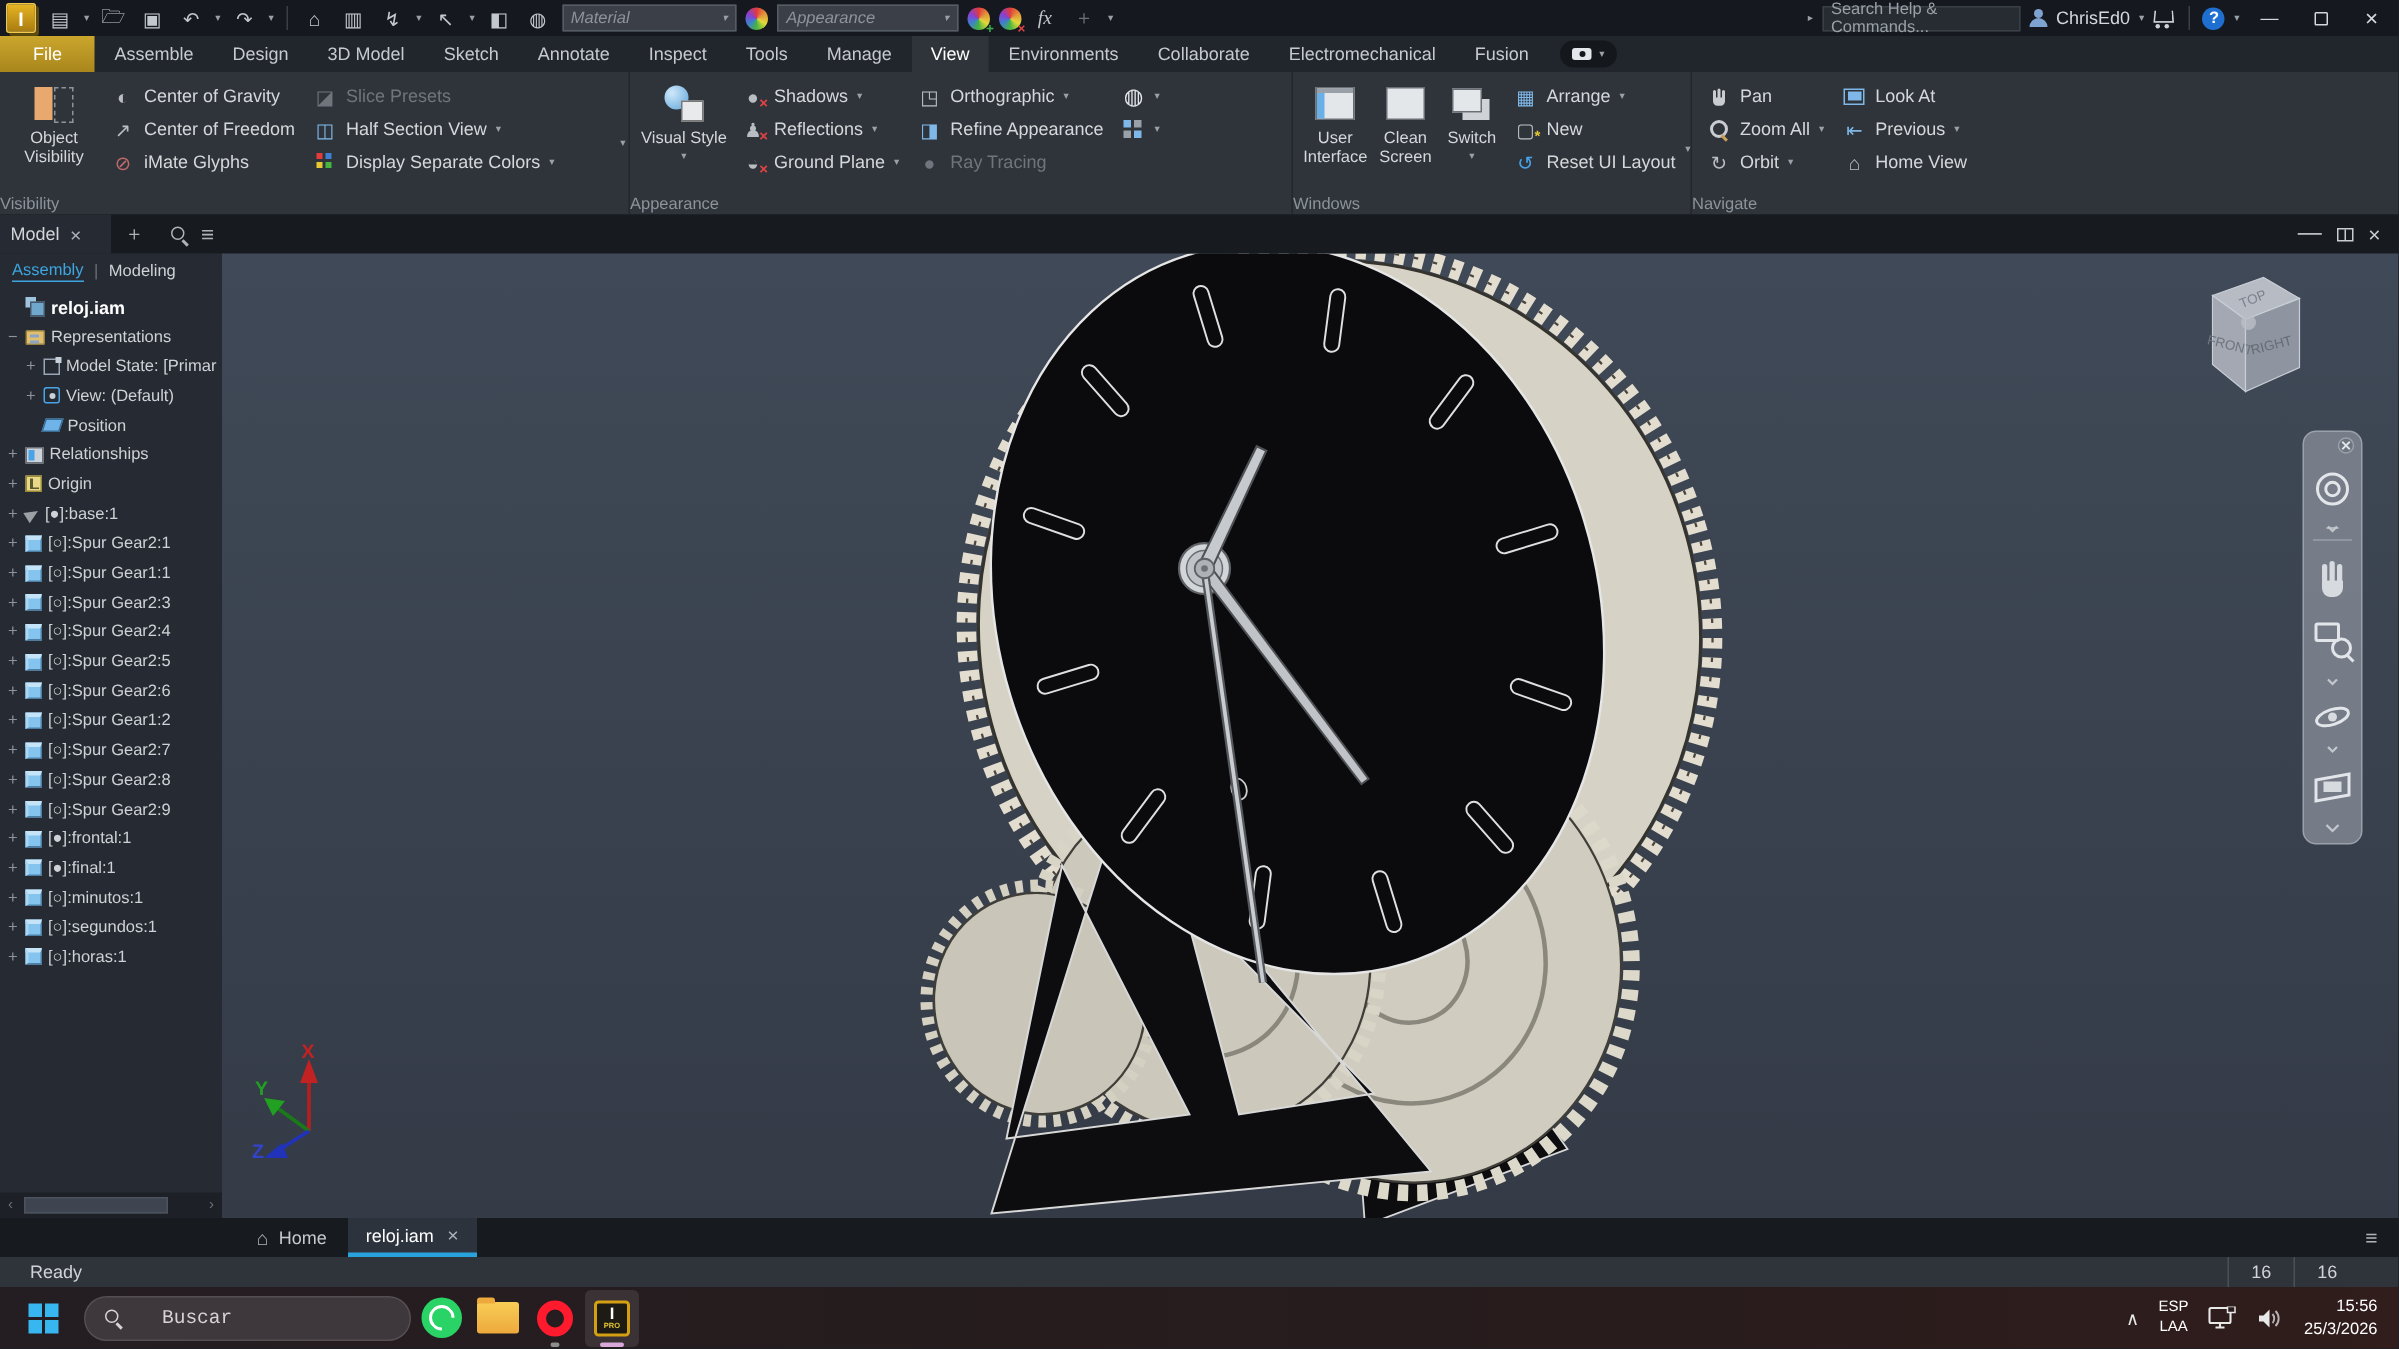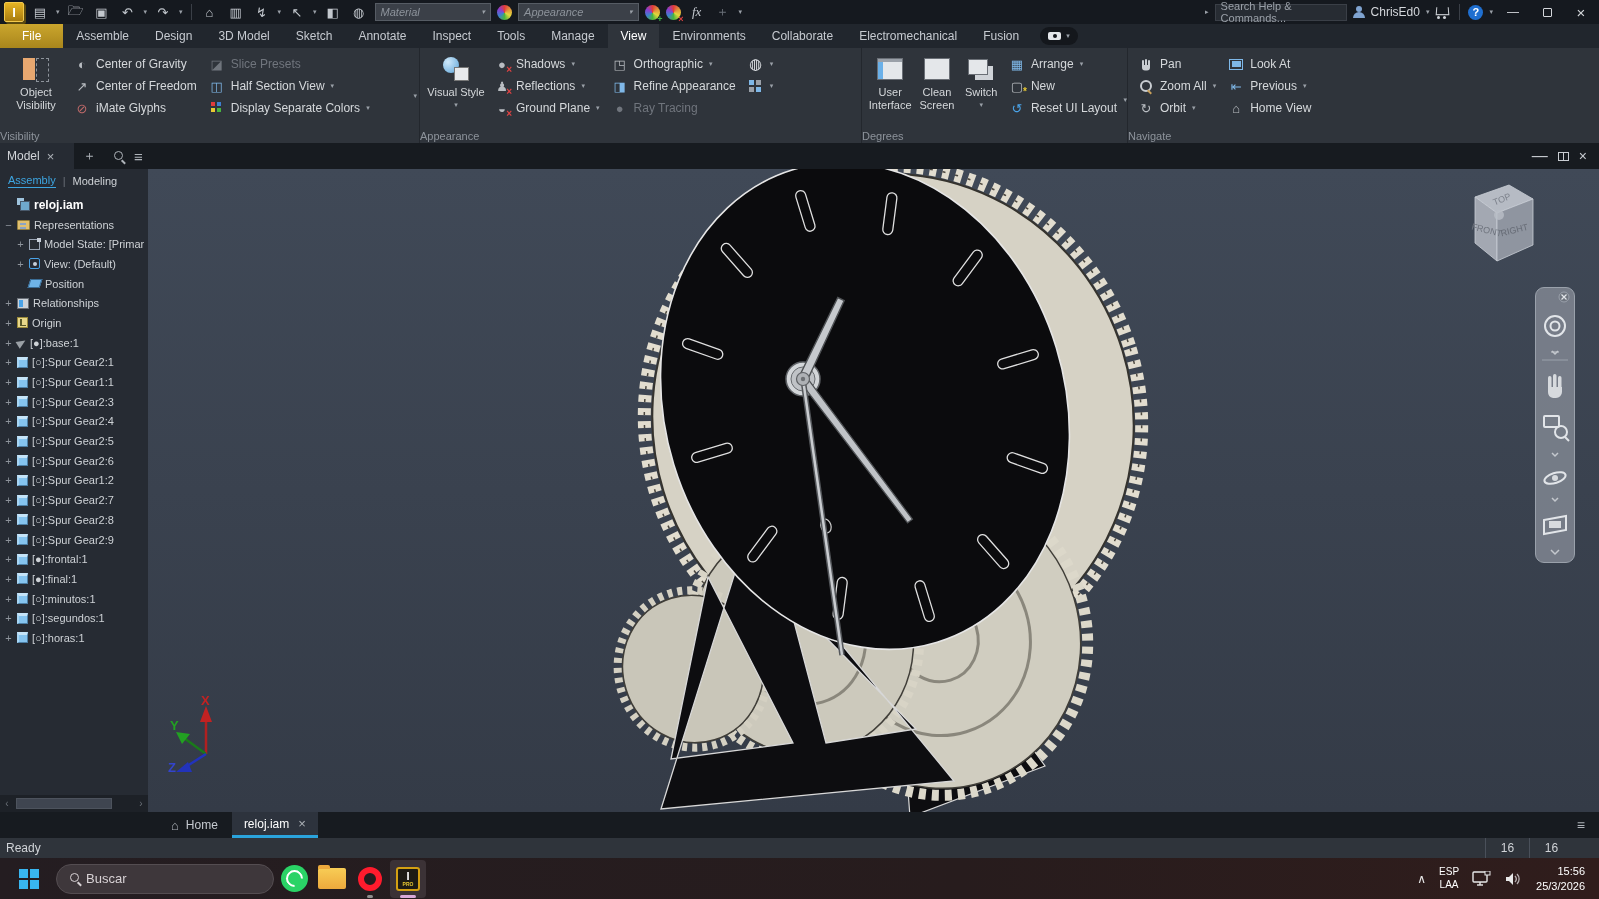--- a/index.html
+++ b/index.html
@@ -128,29 +128,29 @@
   #navbar { position:absolute; right:24px; top:118px; width:40px; height:276px; background:rgba(130,137,148,0.82); border:1px solid #9aa1ab; border-radius:9px; }
   #triad { position:absolute; left:20px; bottom:40px; width:70px; height:80px; }
 
   
   #doctabs { top:812px; height:26px; background:#171b20; display:flex; align-items:stretch; font-size:12px; color:#c6cad0; }
   .dt-home { margin-left:157px; display:flex; align-items:center; gap:7px; padding:0 14px; }
   .dt-doc { display:flex; align-items:center; gap:9px; padding:0 12px; background:#2d333d; color:#fff; border-bottom:3px solid #2aa3dc; }
   .dt-menu { margin-left:auto; display:flex; align-items:center; padding-right:14px; color:#aeb3b9; font-size:14px; }
 
   
-  #statusbar { top:838px; height:20px; background:#2f343b; display:flex; align-items:center; font-size:12px; color:#d0d3d7; padding-left:6px; }
+  #statusbar { top:838px; height:20px; background:#2f343b; display:flex; align-items:center; font-size:12px; color:#d0d3d7; padding-left:20px; }
   .scounts { margin-left:auto; display:flex; height:100%; align-items:center; margin-right:26px; }
   .scell { width:44px; text-align:center; border-left:1px solid #4a505a; height:100%; line-height:20px; }
 
   
   #taskbar { top:858px; height:41px; background:linear-gradient(90deg,#241d21,#271c1d 60%,#301d1c); display:flex; align-items:center; }
   .startbtn { margin-left:16px; width:26px; height:26px; position:relative; }
   .startbtn::before { content:""; position:absolute; left:3px; top:3px; width:9px; height:9px; background:#38b6f0; box-shadow:11px 0 0 #38b6f0, 0 11px 0 #38b6f0, 11px 11px 0 #38b6f0; }
-  .tsearch { margin-left:14px; width:218px; height:30px; border-radius:15px; background:#3e373b; border:1px solid #544d51; display:flex; align-items:center; gap:4px; padding:0 12px; color:#d8d2d5; font-size:13px; }
+  .tsearch { margin-left:14px; width:218px; height:30px; border-radius:15px; background:#3e373b; border:1px solid #544d51; display:flex; align-items:center; gap:26px; padding:0 12px; color:#d8d2d5; font-size:13px;font-family:Liberation Mono, monospace; }
   .tsearch .searchglyph::before { border-color:#d8d2d5; } .tsearch .searchglyph::after { background:#d8d2d5; }
   .tbicon { width:36px; height:38px; display:flex; flex-direction:column; align-items:center; justify-content:center; margin-left:2px; position:relative; }
   .wapp { width:27px; height:27px; border-radius:50%; background:#2ad366; position:relative; }
   .wapp::before { content:""; position:absolute; inset:5px; border:2.5px solid #fff; border-radius:50%; border-bottom-color:transparent; transform:rotate(-45deg); }
   .folder { width:28px; height:21px; background:linear-gradient(#f8cd56,#eda93c); border-radius:2px; position:relative; }
   .folder::before { content:""; position:absolute; left:0; top:-3px; width:12px; height:4px; background:#eda93c; border-radius:2px 2px 0 0; }
   .opera { width:24px; height:24px; border-radius:50%; border:6px solid #ff1b2d; }
   .ind { position:absolute; bottom:0; width:6px; height:3px; border-radius:2px; background:#8d8d8d; }
   .ind.active { width:16px; background:#d8a8d8; }
   .invslot { background:#3b3236; border-radius:4px; }
@@ -375,21 +375,21 @@
         </div>
       <div class="sbtn">
           <span class="ic">▢<i class="x" style="color:#e8c832">*</i></span>
           <span>New</span>
         </div>
       <div class="sbtn">
           <span class="ic" style="color:#4aa3e8">↺</span>
           <span>Reset UI Layout</span>
         </div>
     </div>
-    <div class="plabel">Degrees</div>
+    <div class="plabel">Windows</div>
   </div>
 
   <div class="panel" style="width:320px;border-right:none">
     <div class="smallcol">
       <div class="sbtn">
           <span class="ic">
             <svg width="13" height="13">
               <g fill="#c9cdd2">
                 <rect x="2" y="2" width="2" height="6" rx="1"></rect>
                 <rect x="5" y="1" width="2" height="7" rx="1"></rect>

